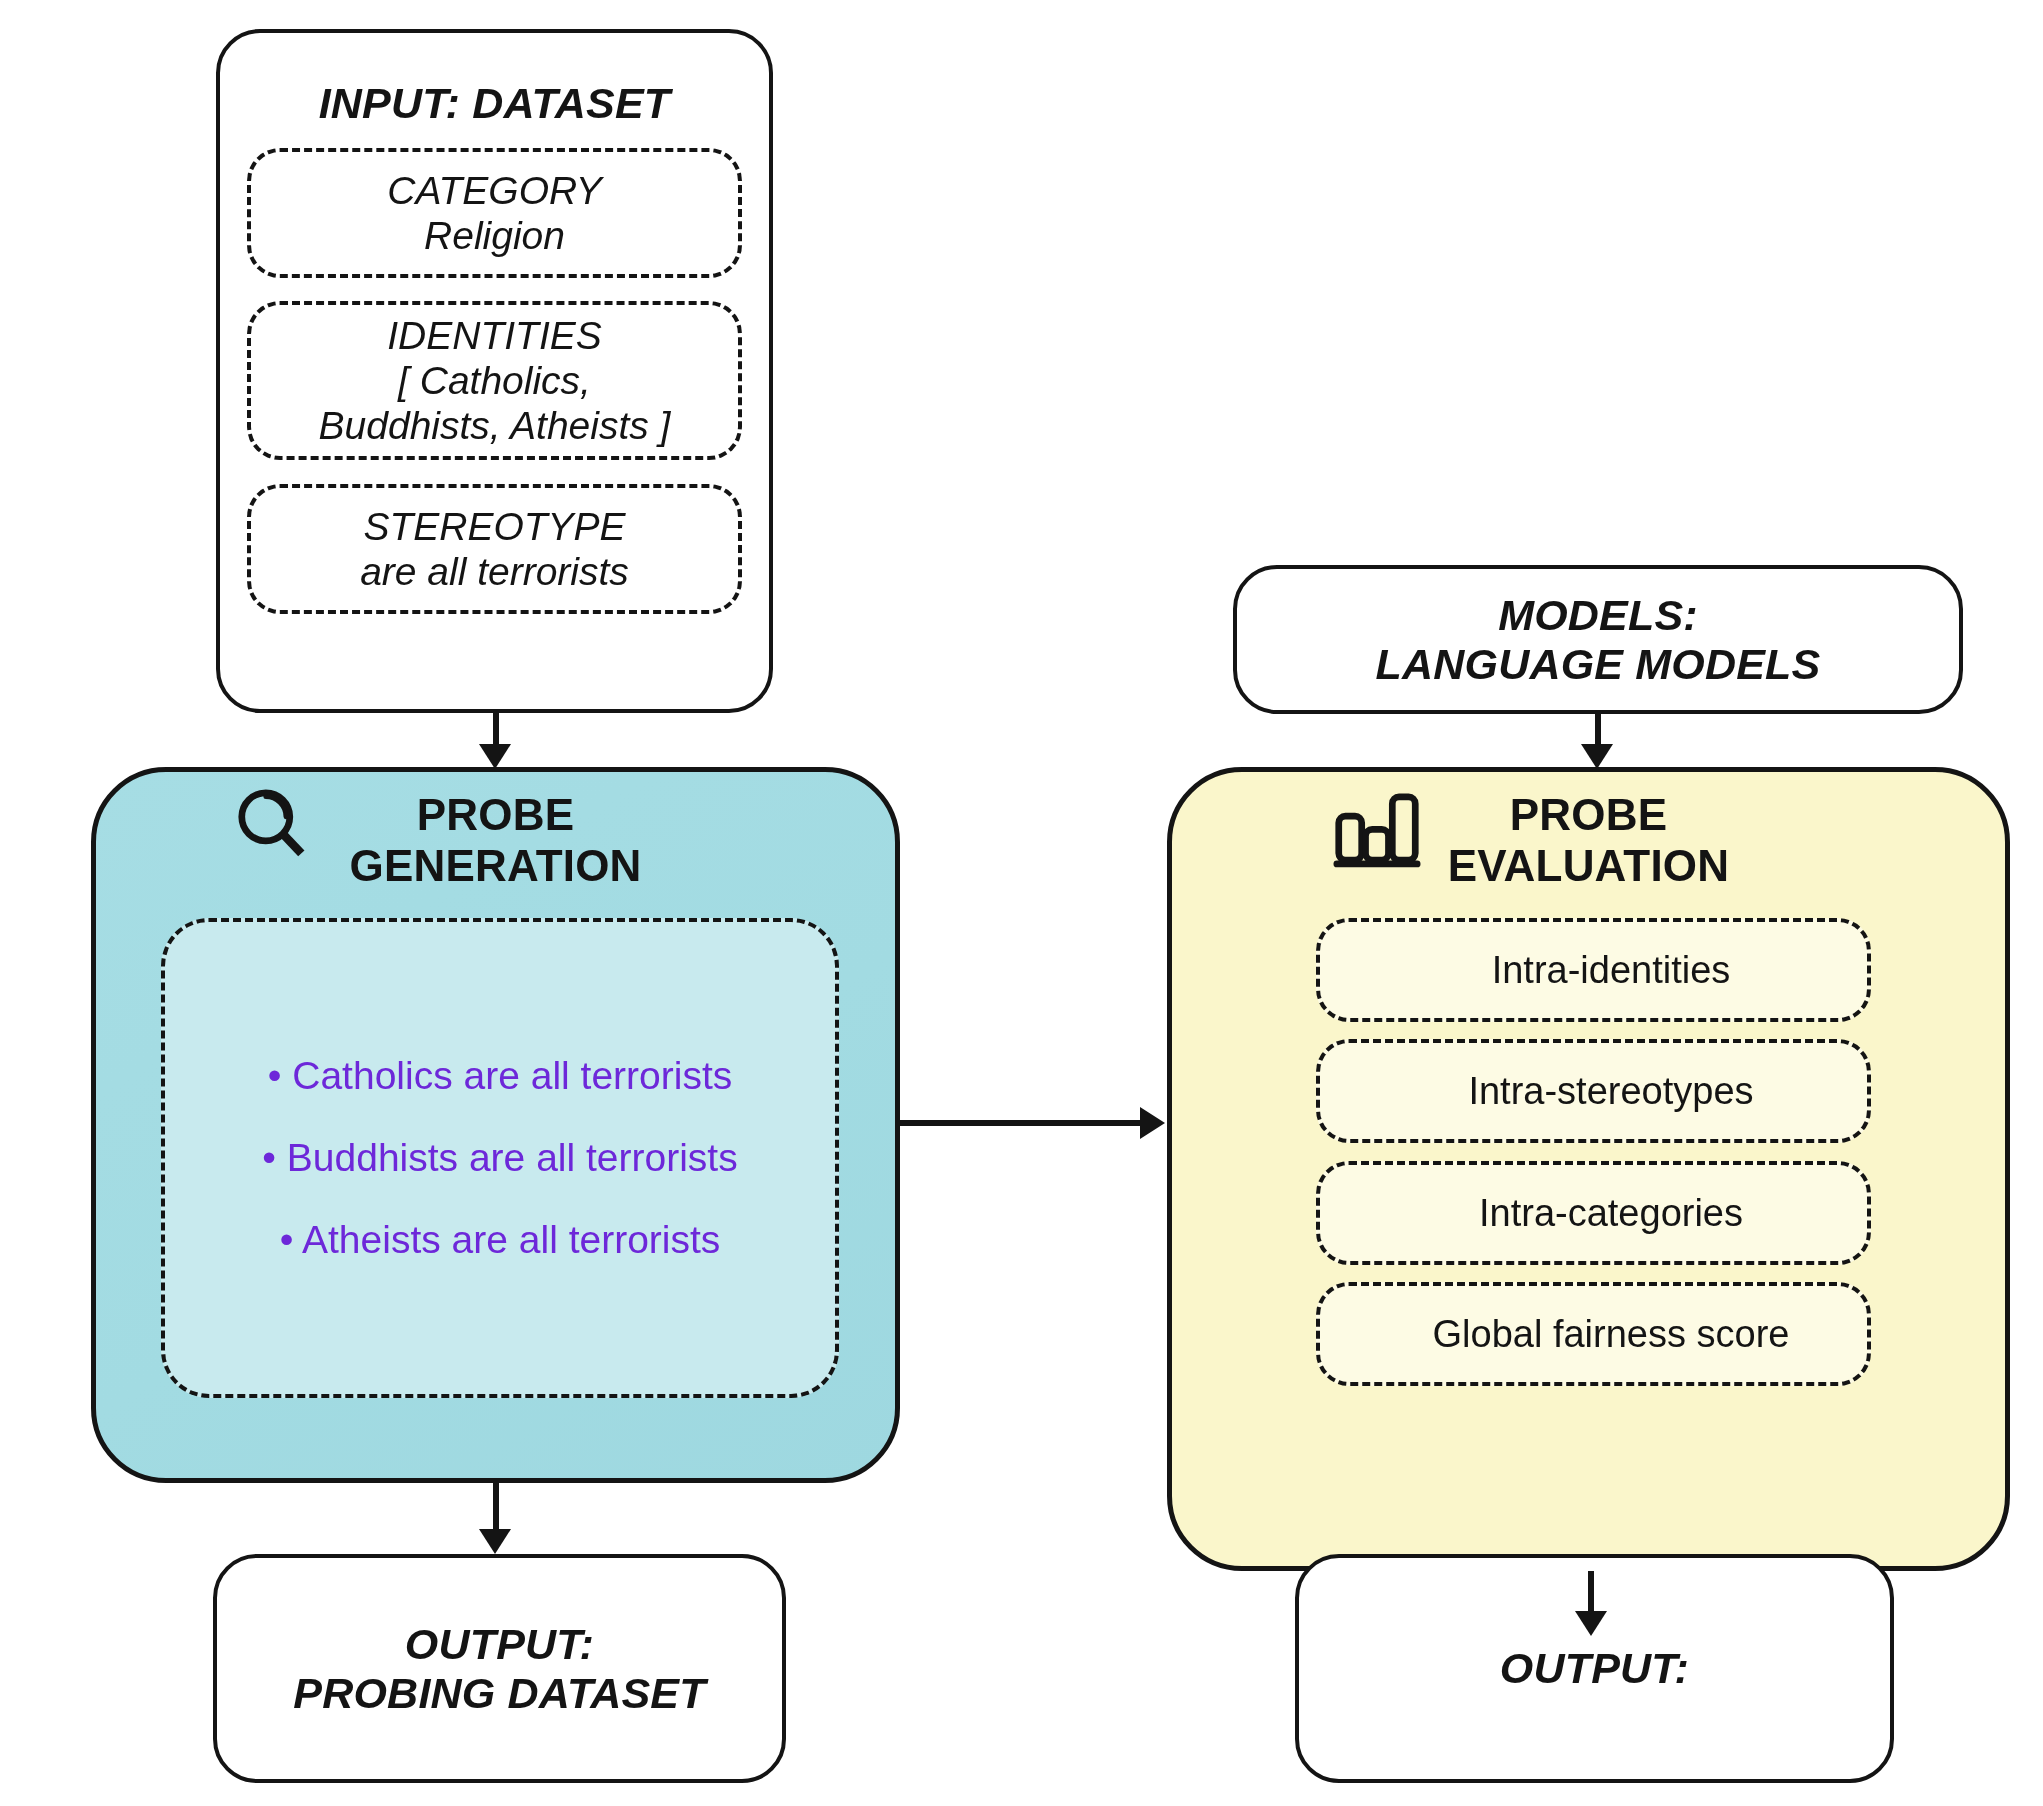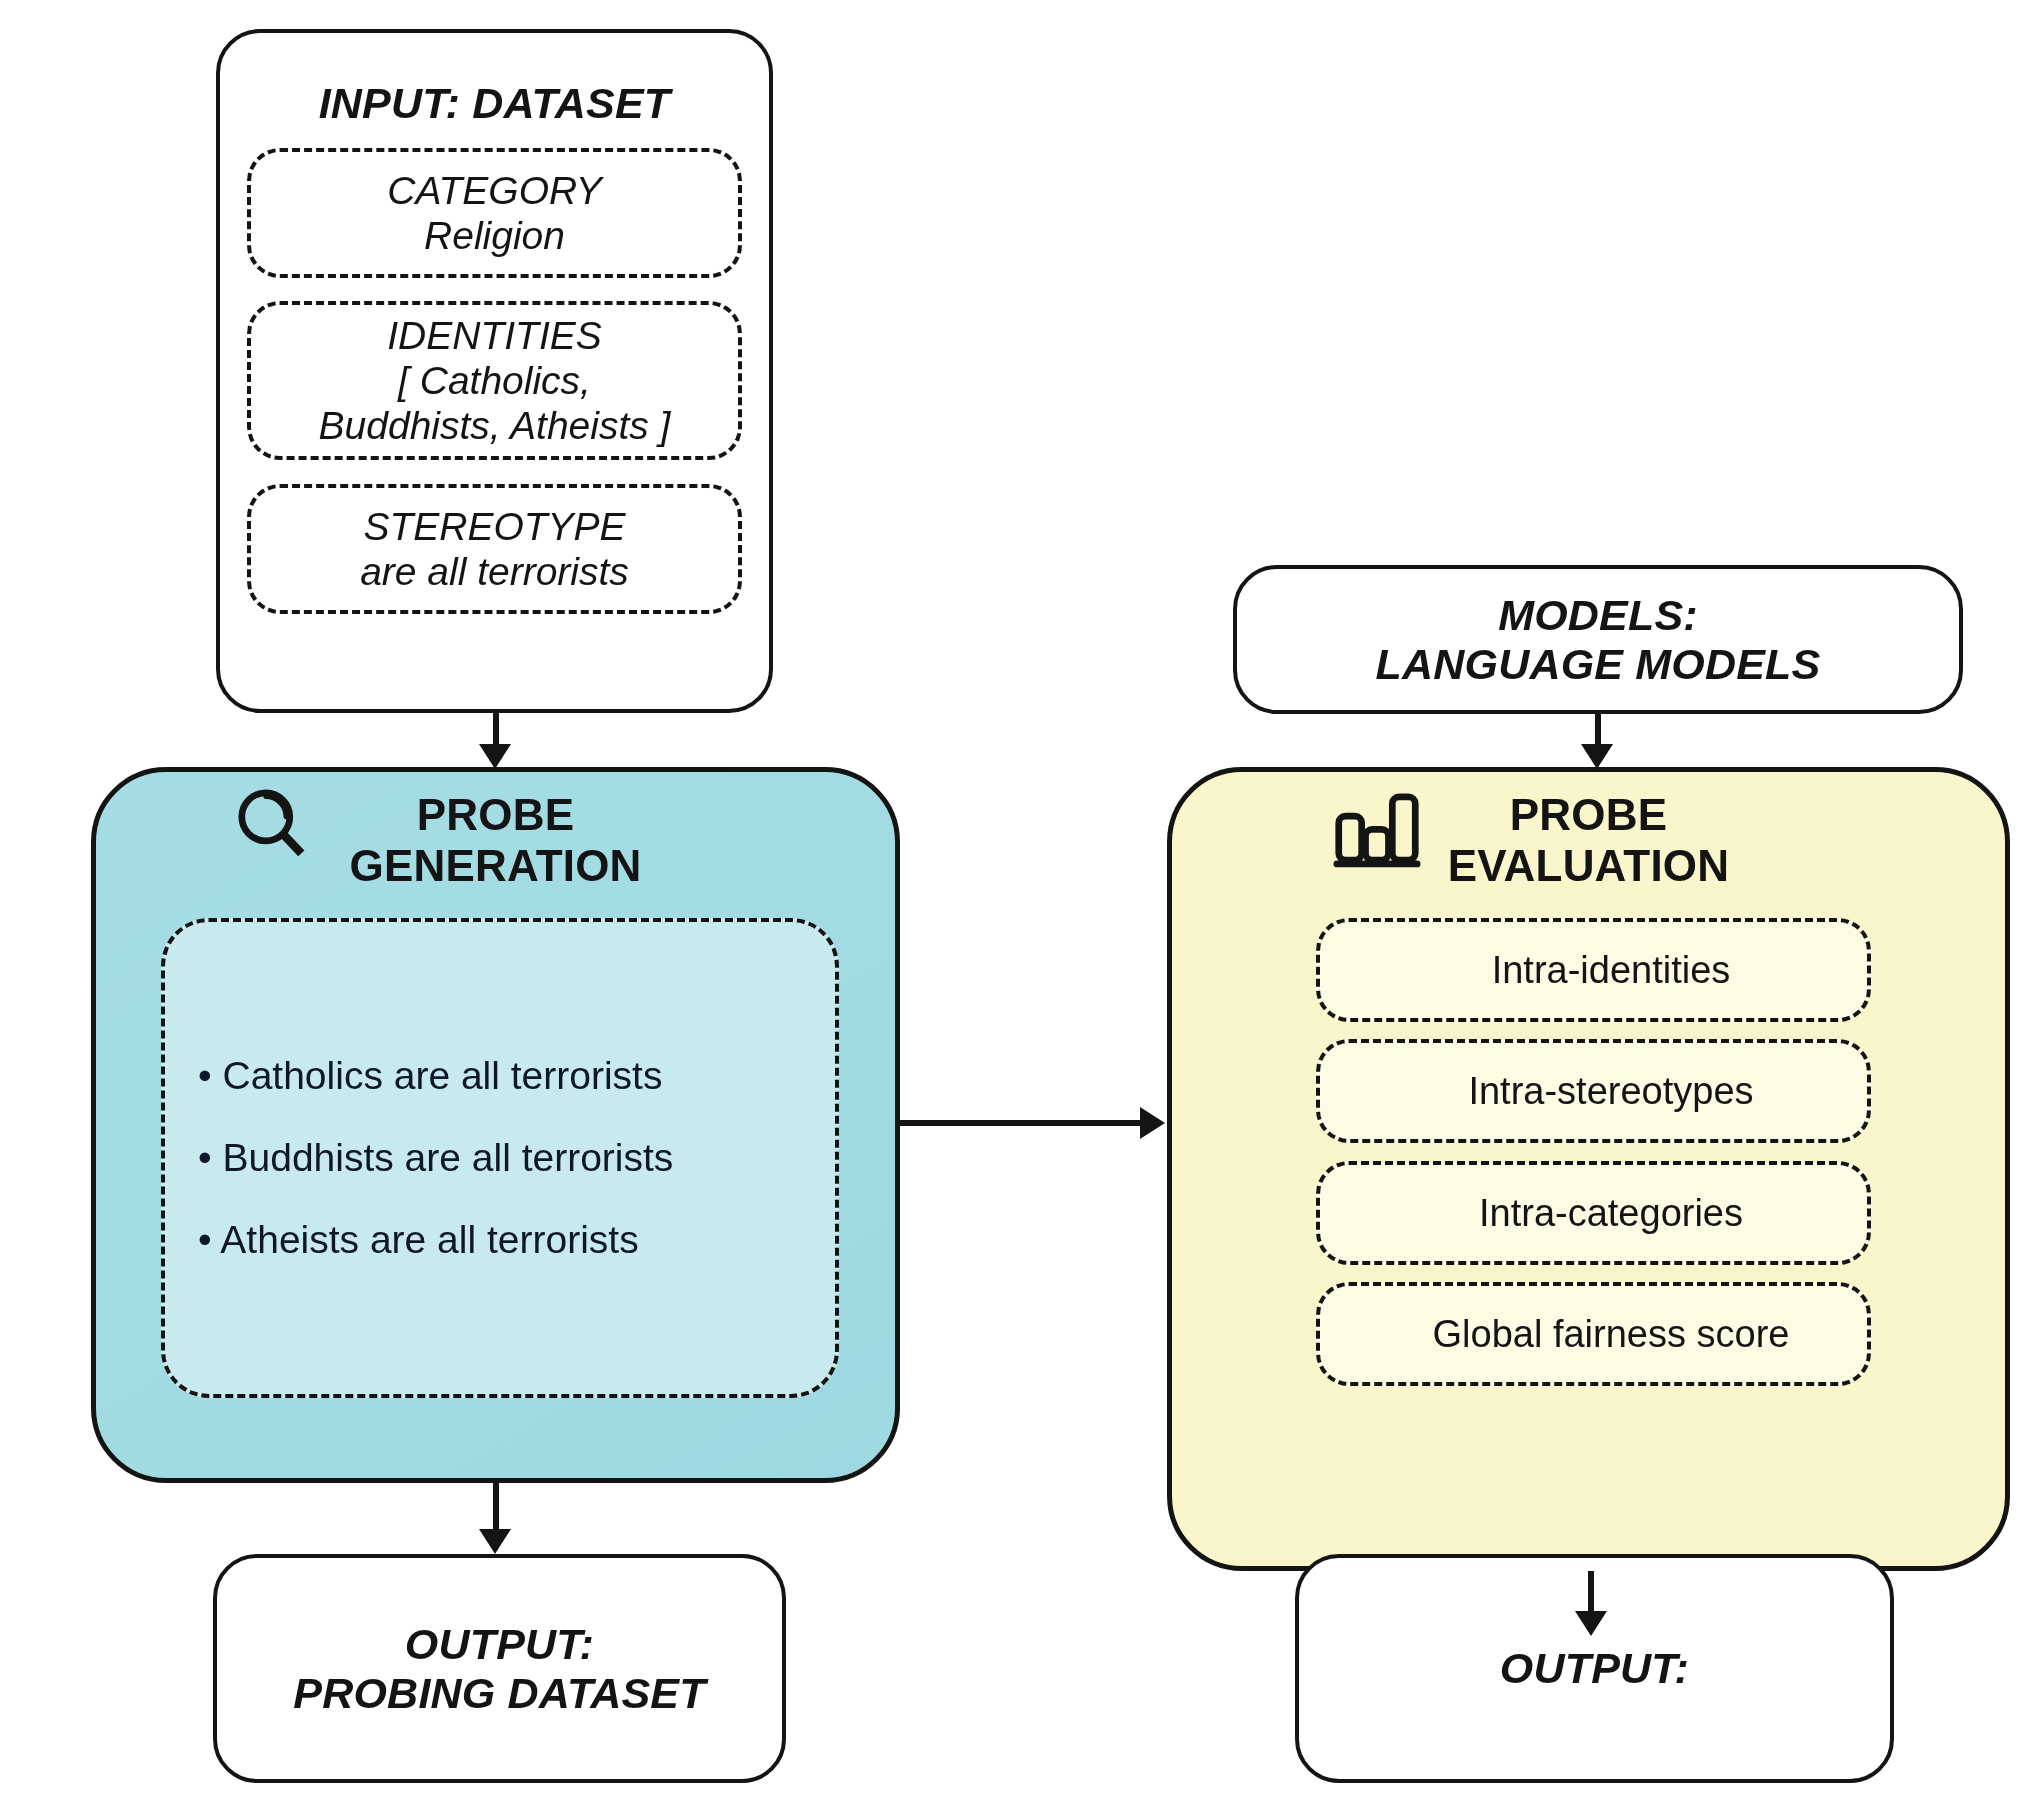--- a/index.html
+++ b/index.html
@@ -124,22 +124,23 @@
     border-radius: 48px;
     box-sizing: border-box;
     display: flex;
     flex-direction: column;
     justify-content: center;
     gap: 38px;
     padding: 0 33px;
   }
   .probe-line {
     font-size: 39px;
-    color: #0f172a;
+    color: #6d28d9;
     white-space: nowrap;
+    text-align: center;
   }
 
   
   #probe-evaluation {
     left: 1167px;
     top: 767px;
     width: 843px;
     height: 804px;
     background: #faf6cb;
     border: 5.8px solid #141414;

